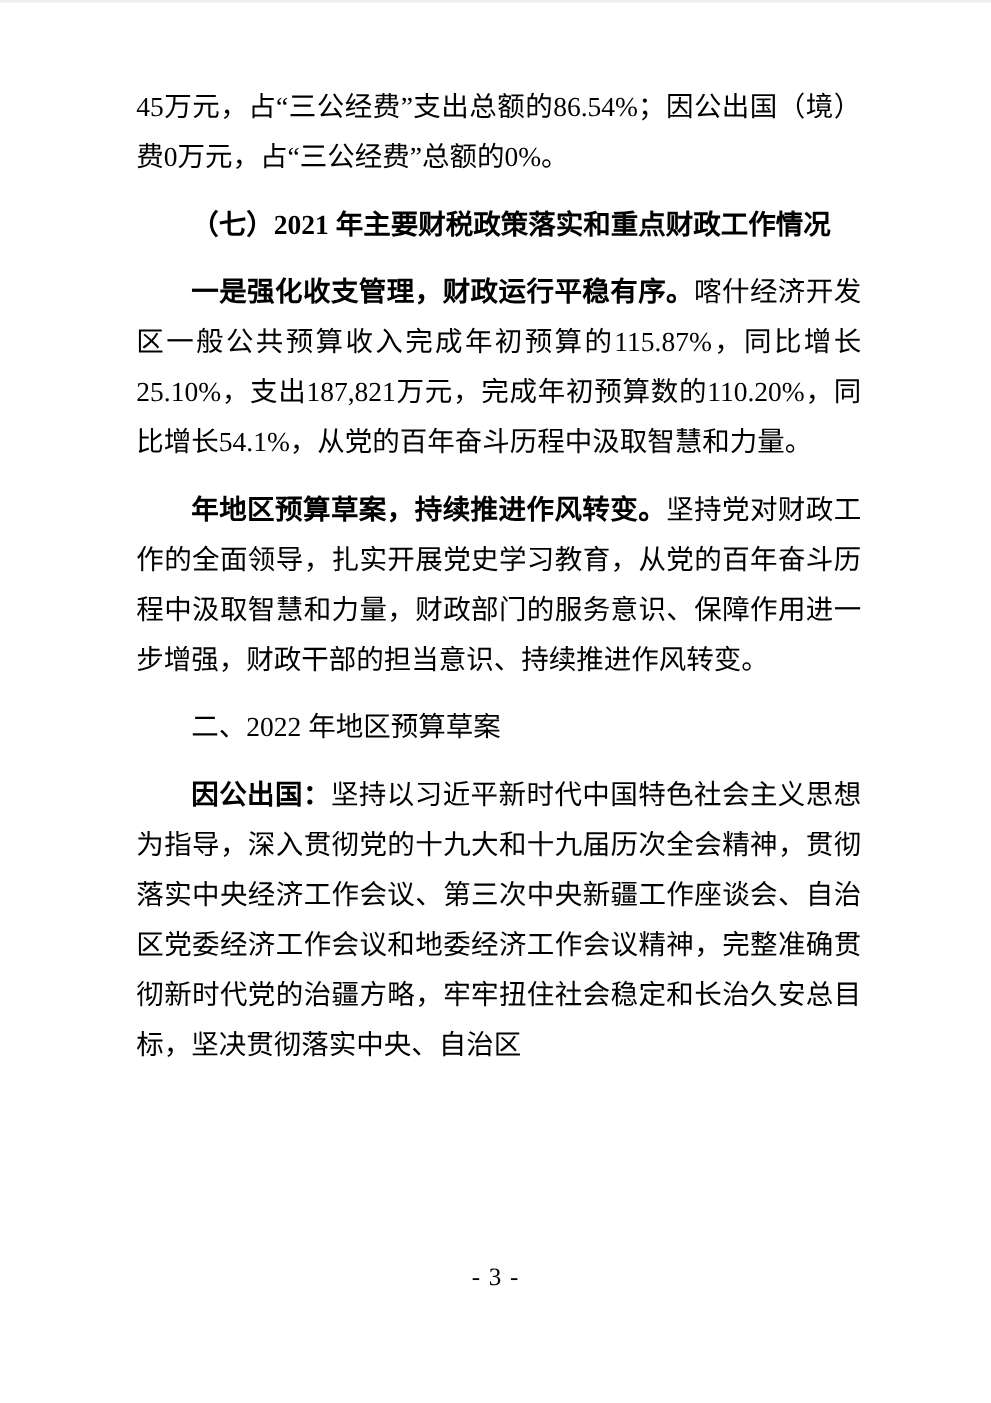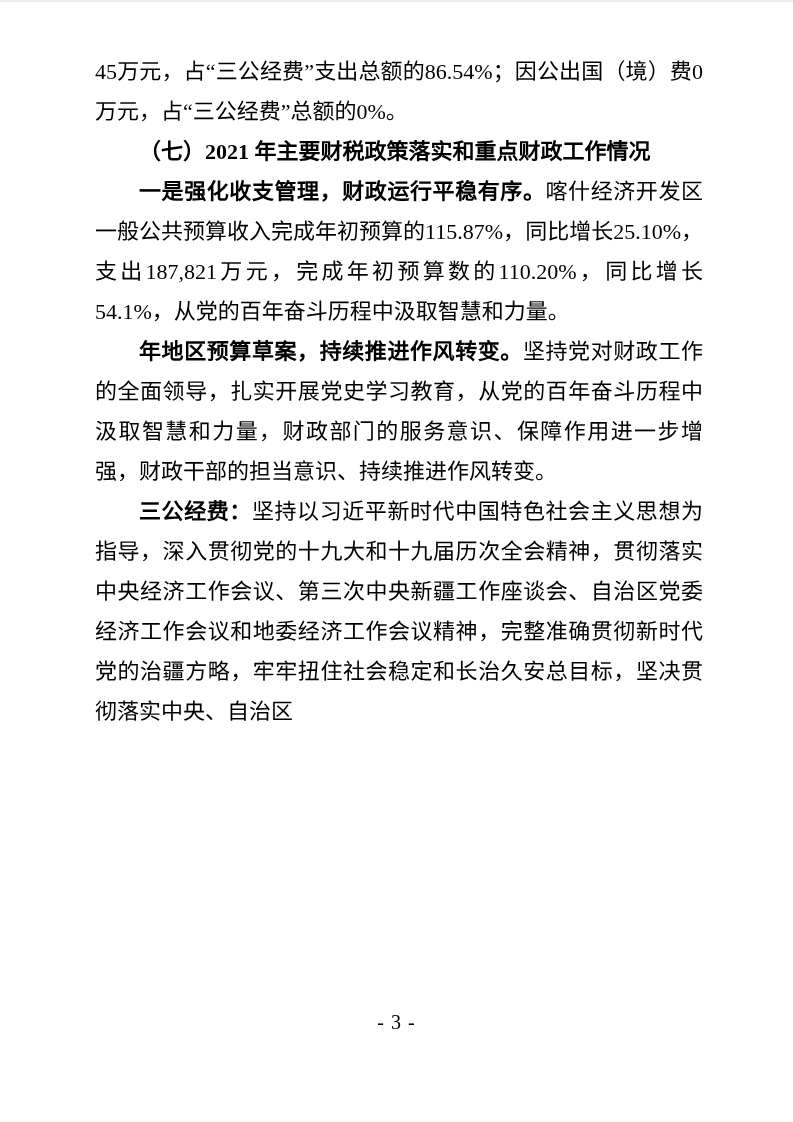--- a/index.html
+++ b/index.html
@@ -18,21 +18,21 @@
     color: #000000;
     overflow: hidden;
   }
   .content {
     position: absolute;
     left: 95px;
     top: 50px;
     width: 608px;
   }
   .para {
-    margin: 0;
+    margin: 14px;
     font-size: 22px;
     line-height: 40px;
     text-align: justify;
     text-justify: inter-character;
   }
   .indent {
     text-indent: 2em;
   }
   .no-indent {
     text-indent: 0;
@@ -60,20 +60,21 @@
     <p class="para no-indent">45万元，占“三公经费”支出总额的86.54%；因公出国（境）费0万元，占“三公经费”总额的0%。</p>
 
     <p class="para indent bold">（七）2021 年主要财税政策落实和重点财政工作情况</p>
 
     <p class="para indent"><span class="bold">一是强化收支管理，财政运行平稳有序。</span><span>喀什经济开发区一般公共预算收入完成年初预算的115.87%，同比增长25.10%，支出187,821万元，完成年初预算数的110.20%，同比增长54.1%，从党的百年奋斗历程中汲取智慧和力量。</span></p>
 
 
 
     <p class="para indent"><span class="bold">年地区预算草案，持续推进作风转变。</span><span>坚持党对财政工作的全面领导，扎实开展党史学习教育，从党的百年奋斗历程中汲取智慧和力量，财政部门的服务意识、保障作用进一步增强，财政干部的担当意识、持续推进作风转变。</span></p>
 
+    <p class="para indent">二、2022 年地区预算草案</p>
 
 
-    <p class="para indent"><span class="bold">三公经费：</span><span>坚持以习近平新时代中国特色社会主义思想为指导，深入贯彻党的十九大和十九届历次全会精神，贯彻落实中央经济工作会议、第三次中央新疆工作座谈会、自治区党委经济工作会议和地委经济工作会议精神，完整准确贯彻新时代党的治疆方略，牢牢扭住社会稳定和长治久安总目标，坚决贯彻落实中央、自治区</span></p>
+    <p class="para indent"><span class="bold">因公出国：</span><span>坚持以习近平新时代中国特色社会主义思想为指导，深入贯彻党的十九大和十九届历次全会精神，贯彻落实中央经济工作会议、第三次中央新疆工作座谈会、自治区党委经济工作会议和地委经济工作会议精神，完整准确贯彻新时代党的治疆方略，牢牢扭住社会稳定和长治久安总目标，坚决贯彻落实中央、自治区</span></p>
 
   </div>
 
   <div class="footer">- 3 -</div>
 </div>
 
 </body></html>

